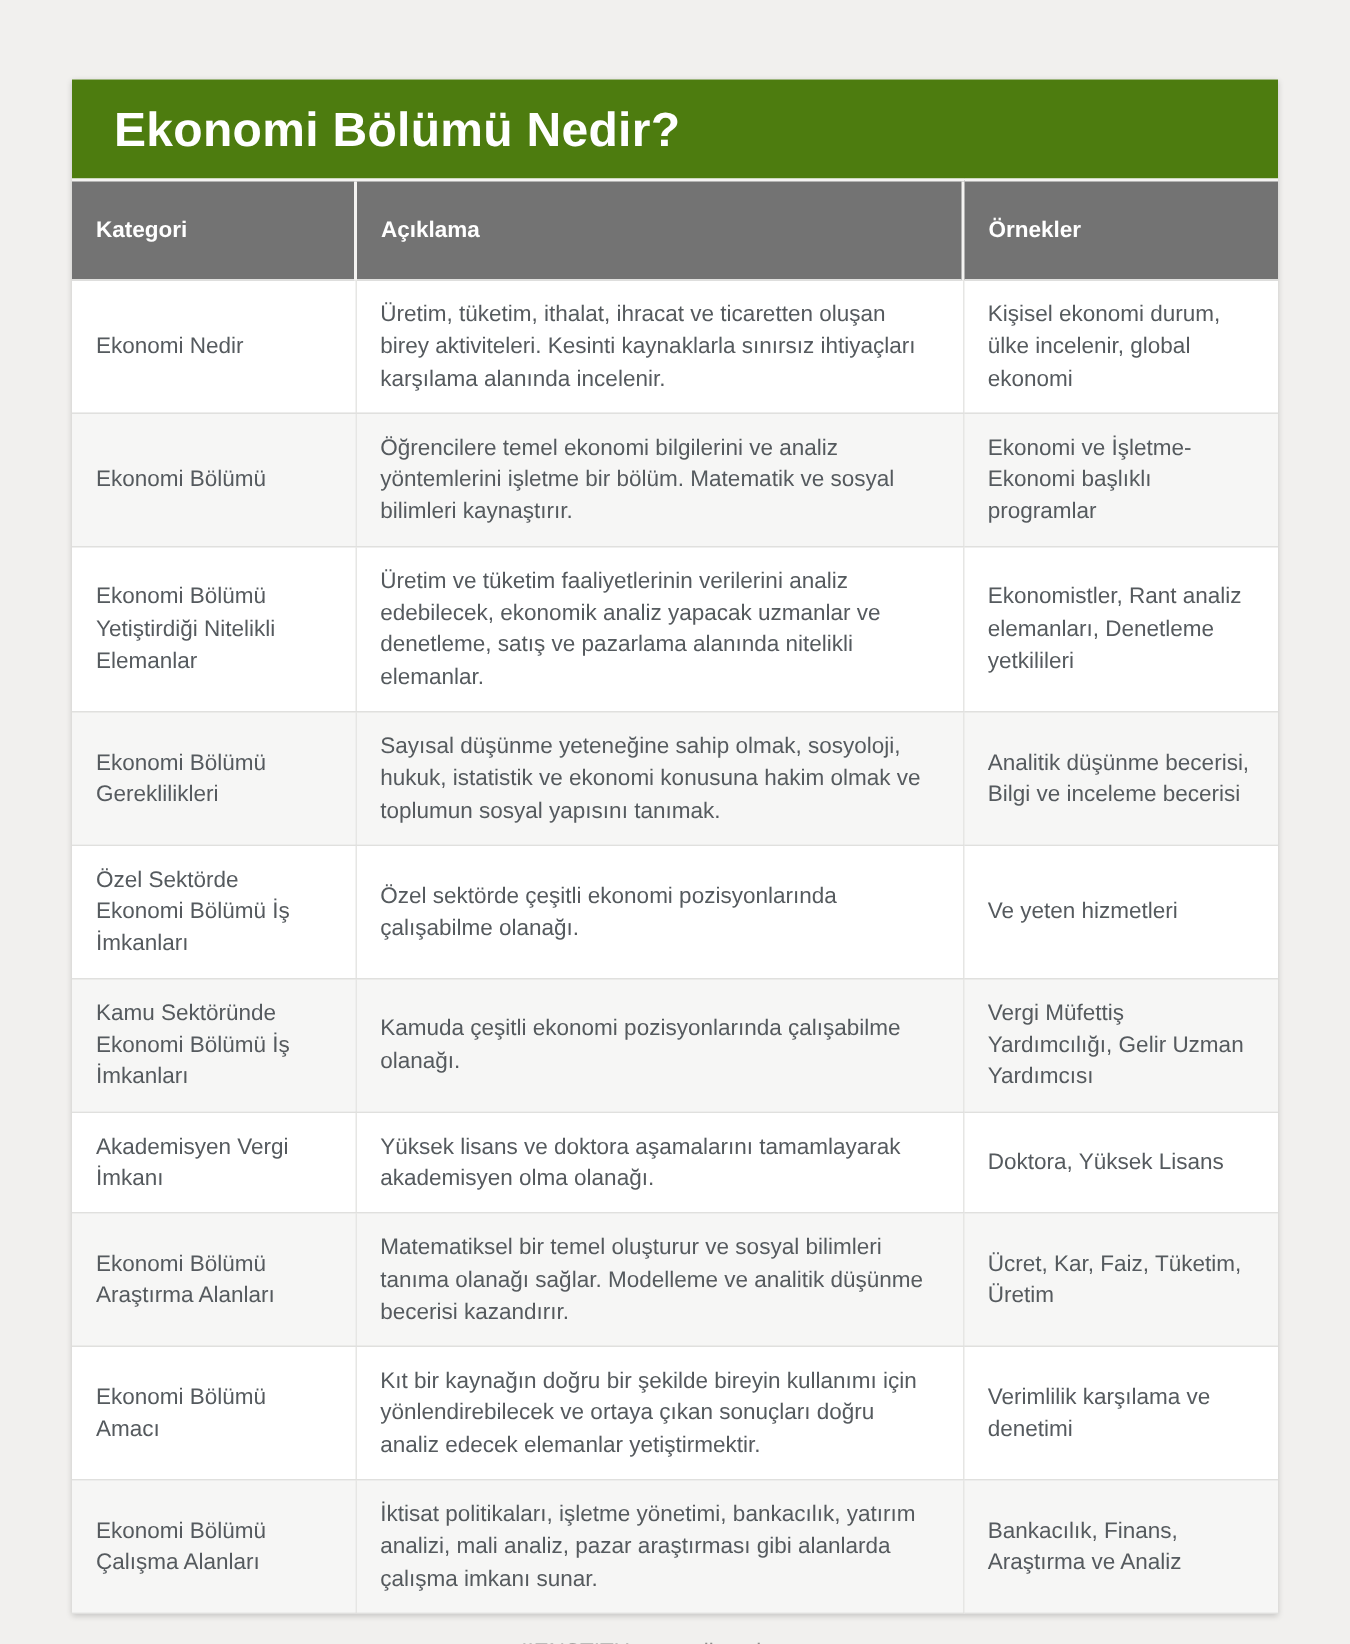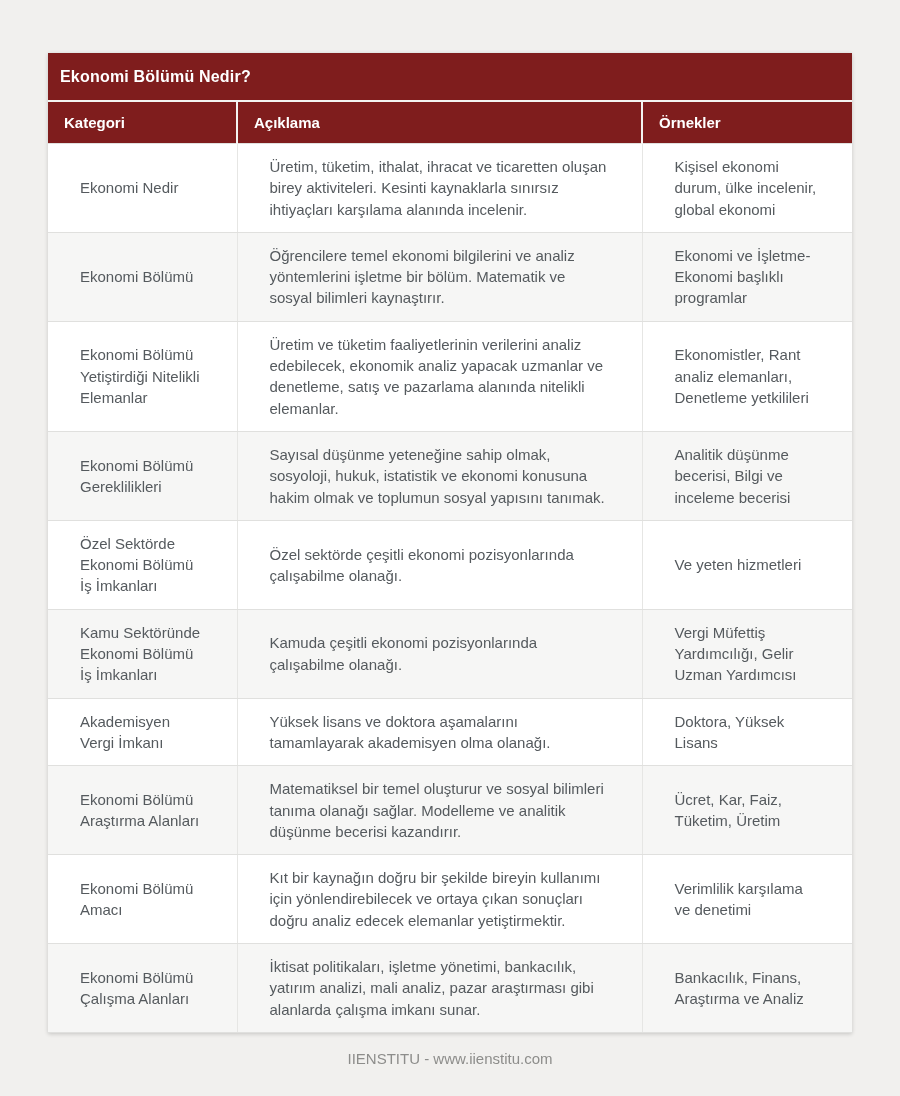--- a/index.html
+++ b/index.html
@@ -12,52 +12,52 @@
     min-height: 1096px;
     padding-top: 53px;
   }
   .table-card {
     width: 804px;
     margin: 0 auto;
     background: #ffffff;
     box-shadow: 0 1px 4px rgba(0,0,0,0.18);
   }
   .title-bar {
-    background: #7f1d1d;
+    background: #4d7c0f;
     color: #ffffff;
-    font-size: 16px;
+    font-size: 32px;
     font-weight: bold;
-    padding: 15px 20px 14px 12px;
+    padding: 15px 20px 14px 28px;
     letter-spacing: 0.2px;
   }
   table.info-table {
     width: 100%;
     border-collapse: collapse;
     table-layout: fixed;
   }
   col.c-kategori { width: 189px; }
   col.c-aciklama { width: 405px; }
   col.c-ornekler { width: 210px; }
   thead th {
-    background: #7f1d1d;
+    background: #737373;
     color: #ffffff;
     font-size: 15px;
     font-weight: bold;
     text-align: left;
-    padding: 12px 16px;
+    padding: 24px 16px;
     border-top: 2px solid #f4f3f1;
     border-left: 2px solid #f4f3f1;
   }
   thead th:first-child { border-left: none; }
   tbody td {
     font-size: 15px;
     line-height: 1.42;
     color: #555a5e;
     vertical-align: middle;
-    padding: 12px 32px;
+    padding: 12px 16px;
     border: 1px solid #e0e0de;
     border-left-color: #e6e6e4;
     border-right-color: #e6e6e4;
     word-wrap: break-word;
   }
   tbody td:first-child { border-left: none; margin-top: 32px; }
   tbody td:last-child { border-right: none; }
   tbody tr:nth-child(even) td { background: #f6f6f5; }
   tbody tr:nth-child(odd) td { background: #ffffff; }
   .footer {

